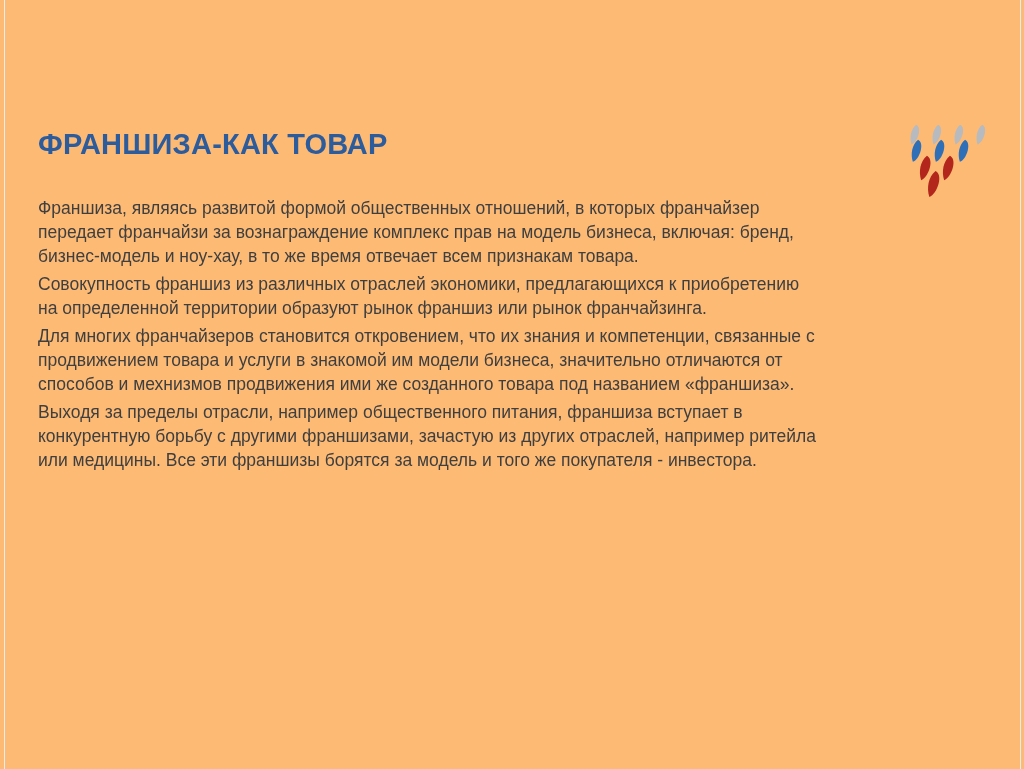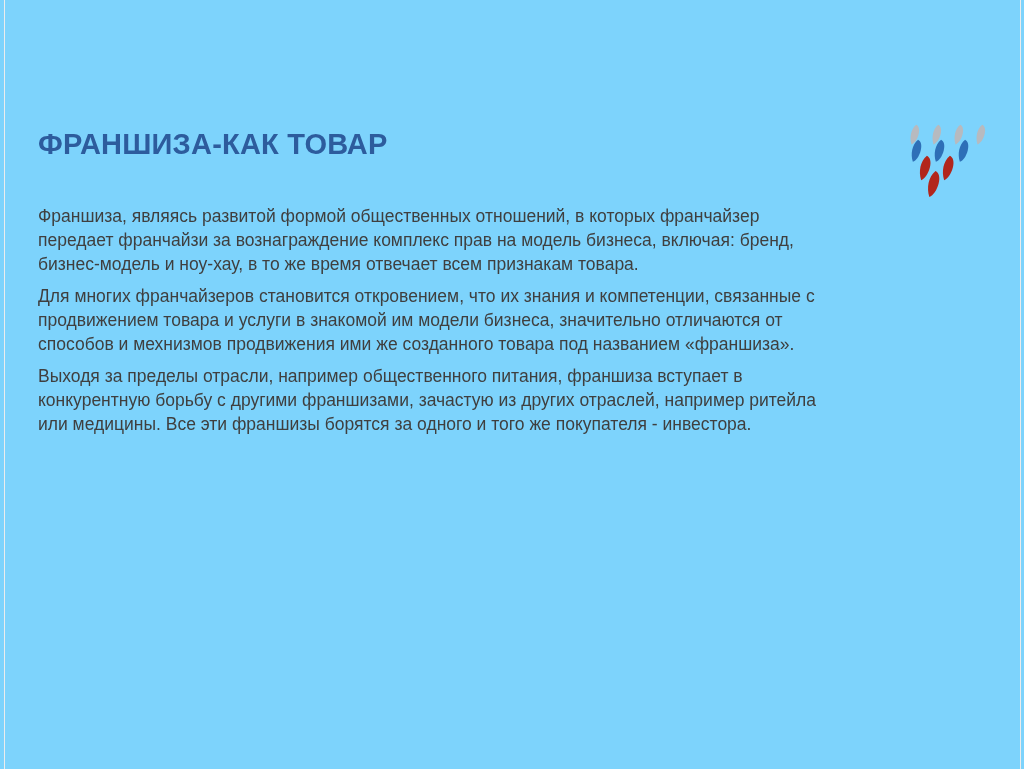--- a/index.html
+++ b/index.html
@@ -10,21 +10,21 @@
     width: 1024px;
     height: 769px;
     background: #ffffff;
     font-family: "Liberation Sans", sans-serif;
     position: relative;
     overflow: hidden;
   }
   .slide {
     position: absolute;
     inset: 0;
-    background: #7dd3fc;
+    background: #fdba74;
   }
   .edge-line {
     position: absolute;
     top: 0;
     bottom: 0;
     width: 1px;
     background: var(--edge-line, #ececec);
   }
   .edge-left  { left: 4px; }
   .edge-right { right: 3px; }
@@ -53,21 +53,21 @@
   .petal-red  { fill: var(--logo-red,  #b2261c); }
 
   .body-text {
     position: absolute;
     left: 38px;
     top: 196px;
     width: 882px;
     color: var(--body-color, #3f3f3f);
   }
   .para {
-    margin: 8px 0 4px 0;
+    margin: 0 0 4px 0;
     font-size: 17.5px;
     line-height: 24px;
     white-space: pre-line;
   }
 </style>
 </head>
 <body>
 
 <div class="slide">
 
@@ -93,21 +93,23 @@
     <use href="#petal" class="petal-red" transform="translate(25,43) scale(1.05)"></use>
     <use href="#petal" class="petal-red" transform="translate(48,43) scale(1.05)"></use>
 
     <use href="#petal" class="petal-red" transform="translate(33,58) scale(1.12)"></use>
   </svg>
 
   <div class="body-text">
     <p class="para">Франшиза, являясь развитой формой общественных отношений, в которых франчайзер
 передает франчайзи за вознаграждение комплекс прав на модель бизнеса, включая: бренд,
 бизнес-модель и ноу-хау, в то же время отвечает всем признакам товара.</p>
+    <p class="para">Совокупность франшиз из различных отраслей экономики, предлагающихся к приобретению
+на определенной территории образуют рынок франшиз или рынок франчайзинга.</p>
     <p class="para">Для многих франчайзеров становится откровением, что их знания и компетенции, связанные с
 продвижением товара и услуги в знакомой им модели бизнеса, значительно отличаются от
 способов и мехнизмов продвижения ими же созданного товара под названием «франшиза».</p>
     <p class="para">Выходя за пределы отрасли, например общественного питания, франшиза вступает в
 конкурентную борьбу с другими франшизами, зачастую из других отраслей, например ритейла
-или медицины. Все эти франшизы борятся за одного и того же покупателя - инвестора.</p>
+или медицины. Все эти франшизы борятся за модель и того же покупателя - инвестора.</p>
   </div>
 
 </div>
 
 </body></html>

